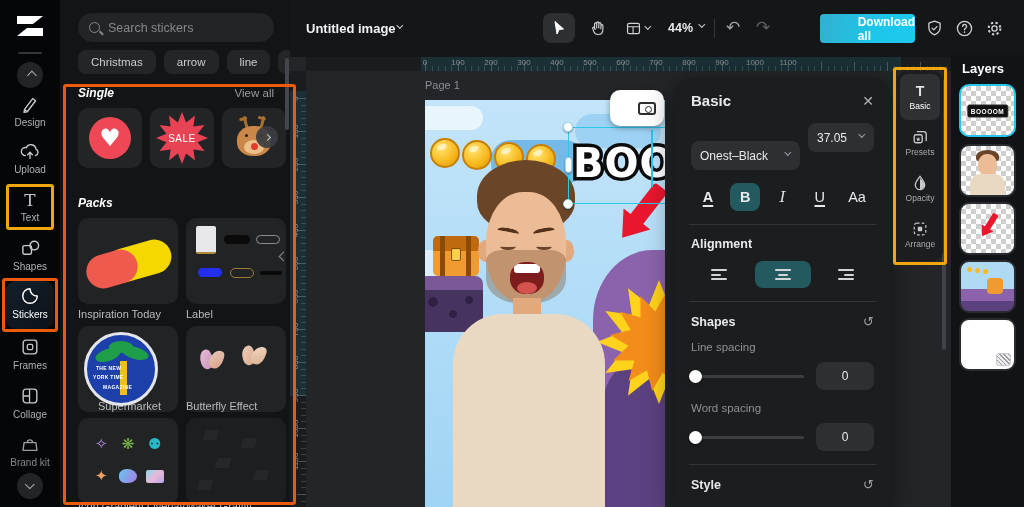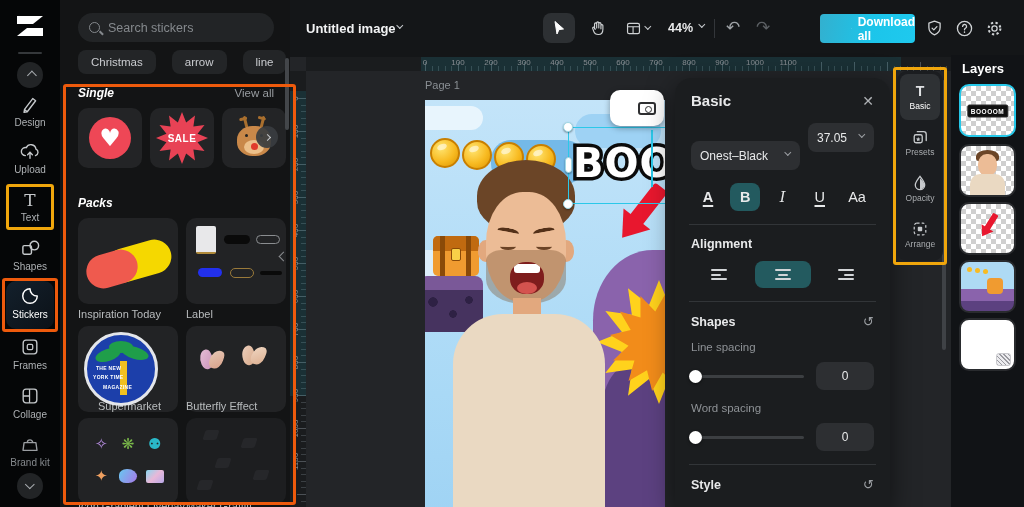--- a/index.html
+++ b/index.html
@@ -24,32 +24,32 @@
   .nav-item.active{color:#fff;}
   .nav-active-bg{position:absolute;left:6px;top:281px;width:48px;height:48px;border-radius:10px;
                  background:linear-gradient(140deg,#13202c,#0c1117);}
 
   
   #spanel{position:absolute;left:60px;top:0;width:230px;height:507px;background:#131415;overflow:hidden;z-index:5;}
   .search{position:absolute;left:18px;top:13px;width:196px;height:29px;background:#222426;border-radius:15px;
           display:flex;align-items:center;gap:8px;padding:0 11px;color:#85898d;font-size:12.5px;}
   .mag{width:11px;height:11px;border:1.6px solid #85898d;border-radius:50%;position:relative;flex:0 0 auto;}
   .mag::after{content:"";position:absolute;left:9px;top:9px;width:5px;height:1.6px;background:#85898d;transform:rotate(45deg);}
-  .chips{position:absolute;left:18px;top:50px;width:212px;display:flex;gap:16px;overflow:hidden;}
+  .chips{position:absolute;left:18px;top:50px;width:212px;display:flex;gap:8px;overflow:hidden;}
   .chip{background:#232527;color:#caccd0;font-size:11.5px;padding:6px 13px;border-radius:8px;white-space:nowrap;flex:0 0 auto;}
   .sechead{position:absolute;left:18px;right:16px;display:flex;justify-content:space-between;align-items:baseline;}
   .sechead b{font-size:12px;font-weight:700;color:#fff;font-style:italic;}
   .viewall{font-size:11.5px;color:#989ca0;}
   .tile{position:absolute;background:#232426;border-radius:10px;}
   .stile{width:64px;height:60px;top:108px;display:flex;align-items:center;justify-content:center;}
   .heartball{width:42px;height:42px;border-radius:50%;background:#ee4756;display:flex;align-items:center;justify-content:center;
              color:#fff;font-size:24px;font-family:"DejaVu Sans",sans-serif;}
   .sale{width:52px;height:52px;background:#e84255;display:flex;align-items:center;justify-content:center;
         clip-path:polygon(50% 0%,58% 20.1%,75% 6.7%,71.9% 28.1%,93.3% 25%,79.9% 42%,100% 50%,79.9% 58%,93.3% 75%,71.9% 71.9%,75% 93.3%,58% 79.9%,50% 100%,42% 79.9%,25% 93.3%,28.1% 71.9%,6.7% 75%,20.1% 58%,0% 50%,20.1% 42%,6.7% 25%,28.1% 28.1%,25% 6.7%,42% 20.1%);}
-  .sale span{color:#fff;font-size:10px;font-weight:700;letter-spacing:.5px;}
+  .sale span{color:#fff;font-size:10px;font-weight:400;letter-spacing:.5px;}
   .deer{position:relative;width:44px;height:44px;}
   .deer .head{position:absolute;left:5px;top:10px;width:34px;height:30px;background:#c98849;border-radius:45%;}
   .deer .muzzle{position:absolute;left:12px;top:24px;width:20px;height:14px;background:#ecc08a;border-radius:50%;}
   .deer .nose{position:absolute;left:19px;top:27px;width:7px;height:7px;background:#e03c2c;border-radius:50%;}
   .deer .eye{position:absolute;top:18px;width:3px;height:3px;background:#222;border-radius:50%;}
   .deer .antler{position:absolute;top:0;width:3px;height:12px;background:#a96f2e;border-radius:2px;}
   .deer .antler::after{content:"";position:absolute;left:-4px;top:1px;width:8px;height:3px;background:#a96f2e;border-radius:2px;}
   .nextbtn{position:absolute;left:196px;top:126px;width:22px;height:22px;border-radius:50%;background:rgba(58,61,64,.92);
            display:flex;align-items:center;justify-content:center;z-index:3;}
   .ptile{width:100px;height:86px;overflow:hidden;position:absolute;background:#222325;border-radius:10px;}

